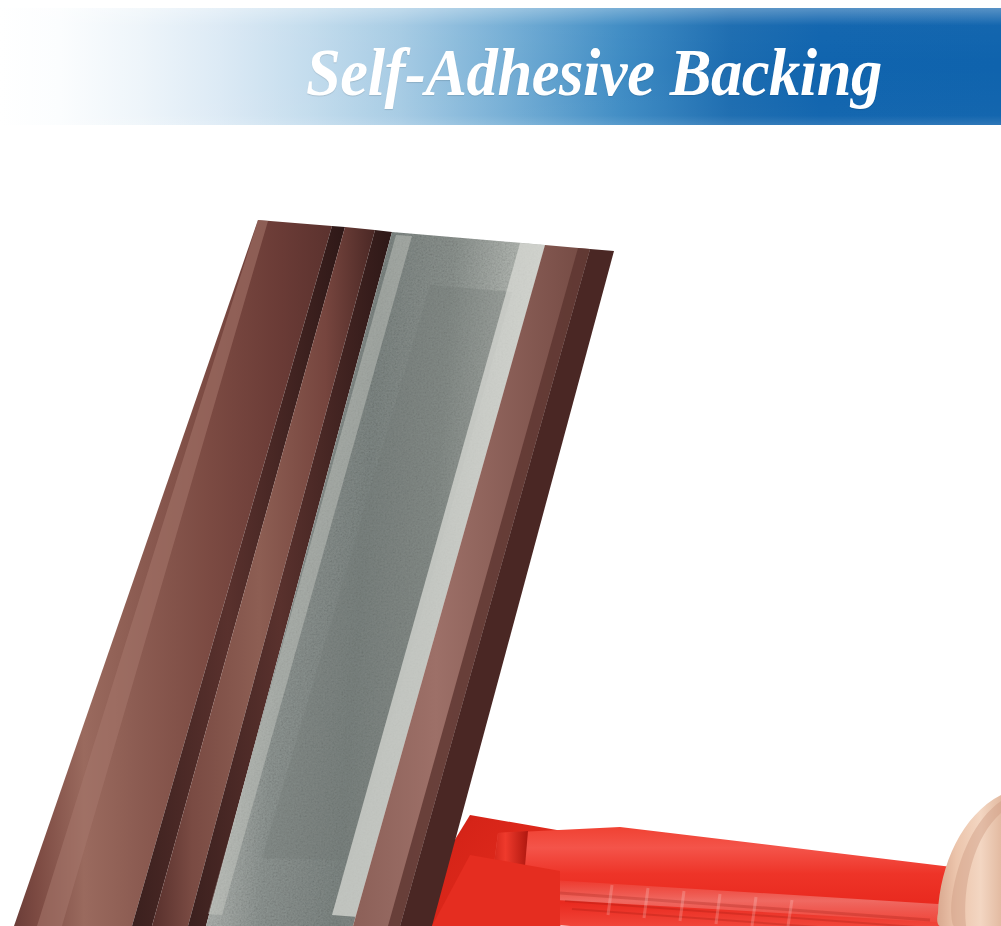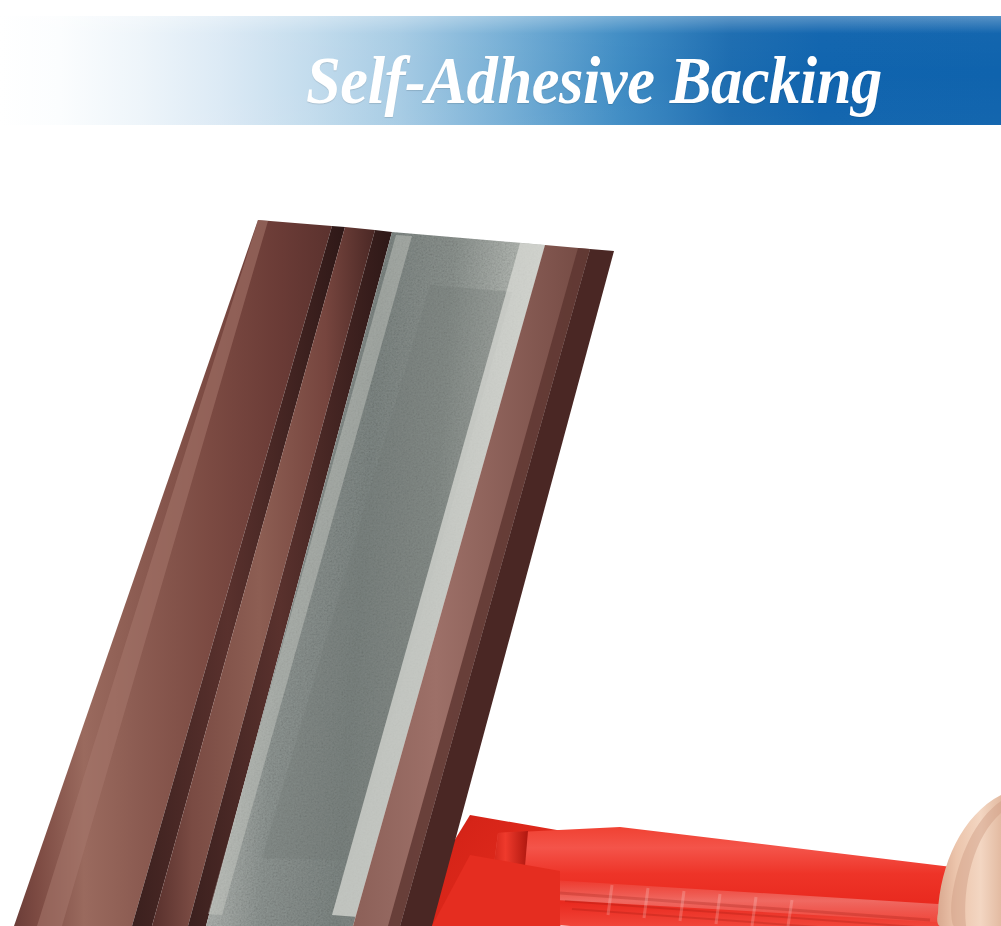--- a/index.html
+++ b/index.html
@@ -16,21 +16,21 @@
     width: 1001px;
     height: 926px;
     background: #ffffff;
     overflow: hidden;
   }
 
   
   .banner {
     position: absolute;
     left: 0;
-    top: 16px;
+    top: 8px;
     width: 1001px;
     height: 125px;
     background:
       linear-gradient(to bottom,
         rgba(255,255,255,0.30) 0%,
         rgba(255,255,255,0.02) 14%,
         rgba(255,255,255,0.00) 45%,
         rgba(255,255,255,0.02) 86%,
         rgba(255,255,255,0.22) 100%),
       linear-gradient(to right,

